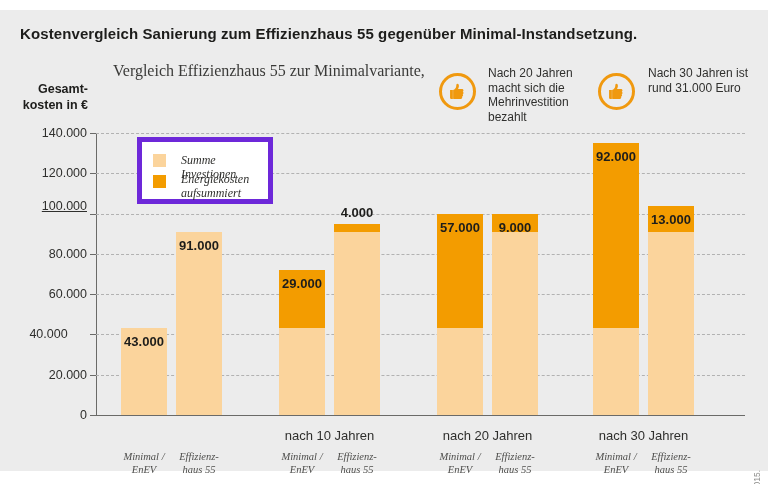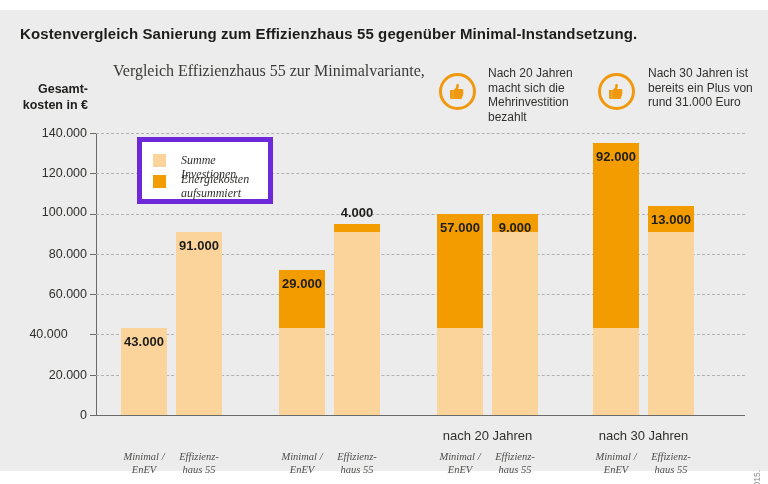--- a/index.html
+++ b/index.html
@@ -93,21 +93,20 @@
   <div>bezahlt</div>
 </div>
 
 <div class="callout-icon" style="left:598px;">
   <svg width="21" height="21" viewBox="0 0 24 24">
     <path fill="#F0990F" d="M3.5 10.2h3.2v10.3H4.5c-.55 0-1-.45-1-1v-9.3zm4.7 10.3c-.3 0-.9-.1-1.2-.3V10.4c2-.8 3.3-2.4 3.6-4.7.1-.9 0-2.5 1.3-2.5 1.1 0 1.7.9 1.7 2.2 0 1.3-.5 2.8-1 3.8h4.5c1 0 1.7.7 1.7 1.6 0 .6-.3 1.1-.8 1.4.5.3.9.8.9 1.4 0 .7-.4 1.2-1 1.5.3.3.5.8.5 1.3 0 .8-.5 1.3-1.2 1.5.1.2.2.5.2.9 0 1-.9 1.7-1.9 1.7H8.2z"></path>
   </svg>
 </div>
 <div class="callout-text" style="left:648px;width:106px;">
   <div>Nach 30 Jahren ist</div>
-  <div>bereits ein Plus von</div>
   <div>rund 31.000 Euro</div>
 </div>
 
 <div id="chart">
   <div class="y-axis-line"></div>
 
   <div class="legend">
     <span class="swatch" style="top:12px;background:#FBD49C;"></span>
     <span class="legend-label" style="top:12px;">Summe Investionen</span>
     <span class="swatch" style="top:33px;background:#F39C00;"></span>
@@ -117,21 +116,21 @@
     </span>
   </div>
 <div class="gridline" style="top: 133px;"></div>
     <div class="tick" style="top: 133px;"></div>
     <div class="ytick-label" style="top: 125px; line-height: 16px;">140.000</div>
     <div class="gridline" style="top: 173.286px;"></div>
     <div class="tick" style="top: 173.286px;"></div>
     <div class="ytick-label" style="top: 165.286px; line-height: 16px;">120.000</div>
     <div class="gridline" style="top: 213.571px;"></div>
     <div class="tick" style="top: 213.571px;"></div>
-    <div class="ytick-label" style="top: 204px; line-height: 16px;">100.000</div>
+    <div class="ytick-label" style="top: 198px; line-height: 16px; text-decoration: underline;">100.000</div>
     <div class="gridline" style="top: 253.857px;"></div>
     <div class="tick" style="top: 253.857px;"></div>
     <div class="ytick-label" style="top: 245.857px; line-height: 16px;">80.000</div>
     <div class="gridline" style="top: 294.143px;"></div>
     <div class="tick" style="top: 294.143px;"></div>
     <div class="ytick-label" style="top: 286.143px; line-height: 16px;">60.000</div>
     <div class="gridline" style="top: 334.429px;"></div>
     <div class="tick" style="top: 334.429px;"></div>
     <div class="ytick-label" style="top: 326.429px; line-height: 16px; text-align: center;">40.000</div>
     <div class="gridline" style="top: 374.714px;"></div>
@@ -145,20 +144,21 @@
     <div class="bar-sublabel" style="left: 104px;">
       <div>Minimal /</div>
       <div>EnEV</div>
     </div>
     <div class="bar-seg" style="left: 176px; top: 231.7px; height: 183.3px; background: rgb(251, 212, 156); z-index: 2;"></div>
     <div class="value-label" style="left: 169px; top: 237.7px; z-index: 4;">91.000</div>
     <div class="bar-sublabel" style="left: 159px;">
       <div>Effizienz-</div>
       <div>haus 55</div>
     </div>
+    <div class="group-label" style="left: 259.5px;">nach 10 Jahren</div>
     <div class="bar-seg" style="left: 279px; top: 328.386px; height: 86.6143px; background: rgb(251, 212, 156); z-index: 2;"></div>
     <div class="bar-seg" style="left: 279px; top: 269.971px; height: 58.4143px; background: rgb(243, 156, 0); z-index: 2;"></div>
     <div class="value-label" style="left: 272px; top: 275.971px; z-index: 4;">29.000</div>
     <div class="bar-sublabel" style="left: 262px;">
       <div>Minimal /</div>
       <div>EnEV</div>
     </div>
     <div class="bar-seg" style="left: 334px; top: 231.7px; height: 183.3px; background: rgb(251, 212, 156); z-index: 2;"></div>
     <div class="bar-seg" style="left: 334px; top: 223.643px; height: 8.05714px; background: rgb(243, 156, 0); z-index: 2;"></div>
     <div class="value-label" style="left: 327px; top: 204.643px; z-index: 4;">4.000</div>

